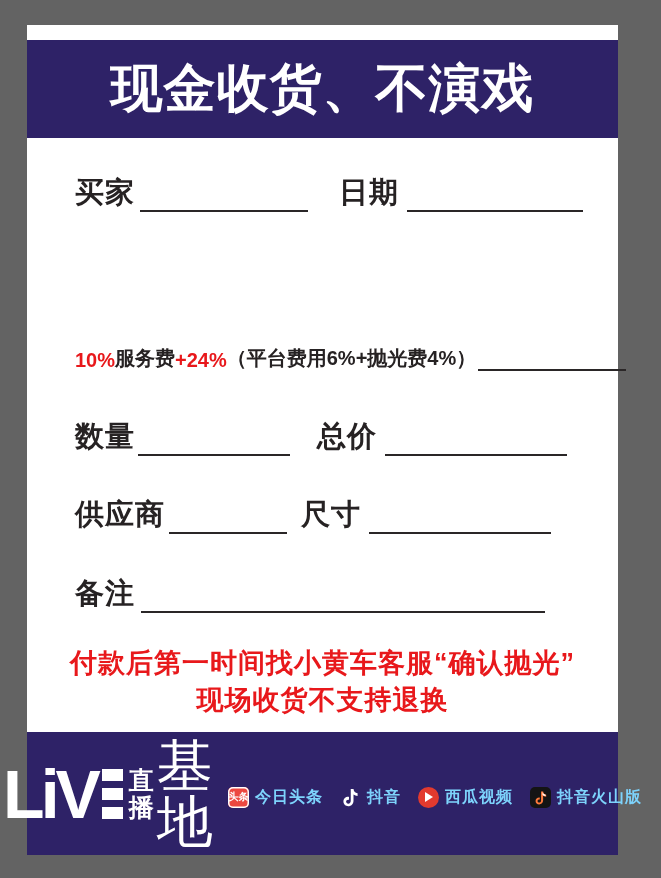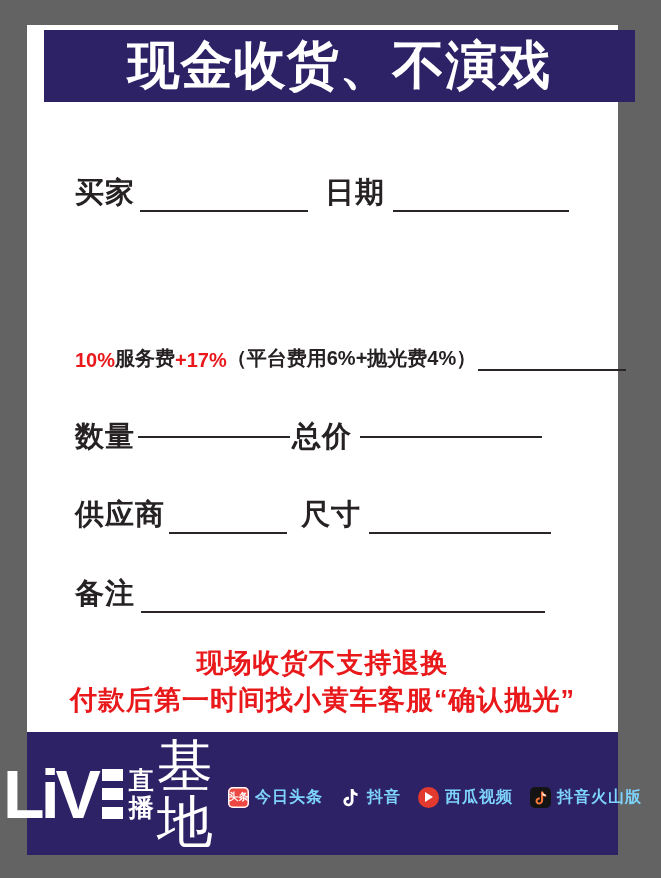--- a/index.html
+++ b/index.html
@@ -10,39 +10,39 @@
     position:relative;overflow:hidden;
   }
   .page{
     position:absolute;left:27px;top:25px;width:591px;height:830px;
     background:#ffffff;
   }
   .band{
     position:absolute;left:0;width:100%;
     background:#2e2267;color:#ffffff;
   }
-  .band.top{top:5px;height:72px;display:flex;align-items:center;justify-content:center;margin-left:17px;}
+  .band.top{top:15px;height:98px;display:flex;align-items:center;justify-content:center;}
   .band.top h1{
     margin:0;font-size:52px;font-weight:800;letter-spacing:1px;
     color:#ffffff;white-space:nowrap;
   }
   
   .row{
     position:absolute;left:48px;right:46px;
     display:flex;align-items:flex-end;
     font-size:29px;color:#262223;font-weight:600;letter-spacing:1px;
     white-space:nowrap;
   }
   .line{
     display:inline-block;height:0;border-bottom:2px solid #2a2627;
     margin-bottom:1px;flex:none;
   }
   .r1{top:148px;}
   .r2{top:230px;}
-  .r3{top:392px;align-items:center;}
+  .r3{top:392px;}
   .r4{top:470px;}
   .r5{top:549px;}
   .small-stack{
     display:flex;flex-direction:column;
     font-size:14.5px;line-height:1.25;font-weight:600;letter-spacing:0;
     margin-left:12px;margin-bottom:-2px;
   }
   .fee{
     position:absolute;left:48px;top:320px;
     display:flex;align-items:flex-end;
@@ -102,55 +102,55 @@
 
 <div class="page">
 
   <header class="band top">
     <h1>现金收货、不演戏</h1>
   </header>
 
   <div class="row r1">
     <span>买家</span>
     <span class="line" style="width:168px;margin-left:5px"></span>
-    <span style="margin-left:17px">日期</span>
+    <span style="margin-left:31px">日期</span>
     <span class="line" style="width:176px;margin-left:8px"></span>
   </div>
 
 
   <div class="fee">
     <span class="red">10%</span>
     <span>服务费</span>
-    <span class="red">+17%</span>
+    <span class="red">+24%</span>
     <span>（平台费用6%+抛光费4%）</span>
     <span class="line" style="width:148px;margin-left:2px"></span>
   </div>
 
   <div class="row r3">
     <span>数量</span>
     <span class="line" style="width:152px;margin-left:3px"></span>
-    <span style="margin-left:2px">总价</span>
+    <span style="margin-left:27px">总价</span>
     <span class="line" style="width:182px;margin-left:8px"></span>
   </div>
 
   <div class="row r4">
     <span>供应商</span>
     <span class="line" style="width:118px;margin-left:4px"></span>
     <span style="margin-left:14px">尺寸</span>
     <span class="line" style="width:182px;margin-left:8px"></span>
   </div>
 
   <div class="row r5">
     <span>备注</span>
     <span class="line" style="width:404px;margin-left:6px"></span>
   </div>
 
   <div class="notice">
+    <div>付款后第一时间找小黄车客服“确认抛光”</div>
     <div>现场收货不支持退换</div>
-    <div>付款后第一时间找小黄车客服“确认抛光”</div>
   </div>
 
   <footer class="band bottom">
     <div class="logo">
       <span class="liv">LiV</span>
       <span class="e-glyph">E</span>
       <span class="zhibo">
         <span>直</span>
         <span>播</span>
       </span>

